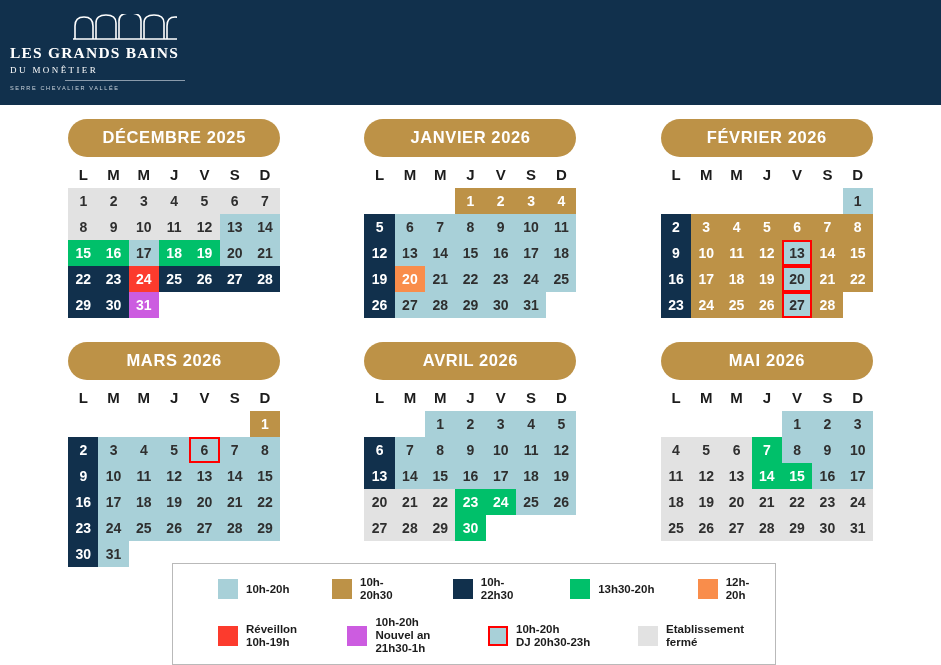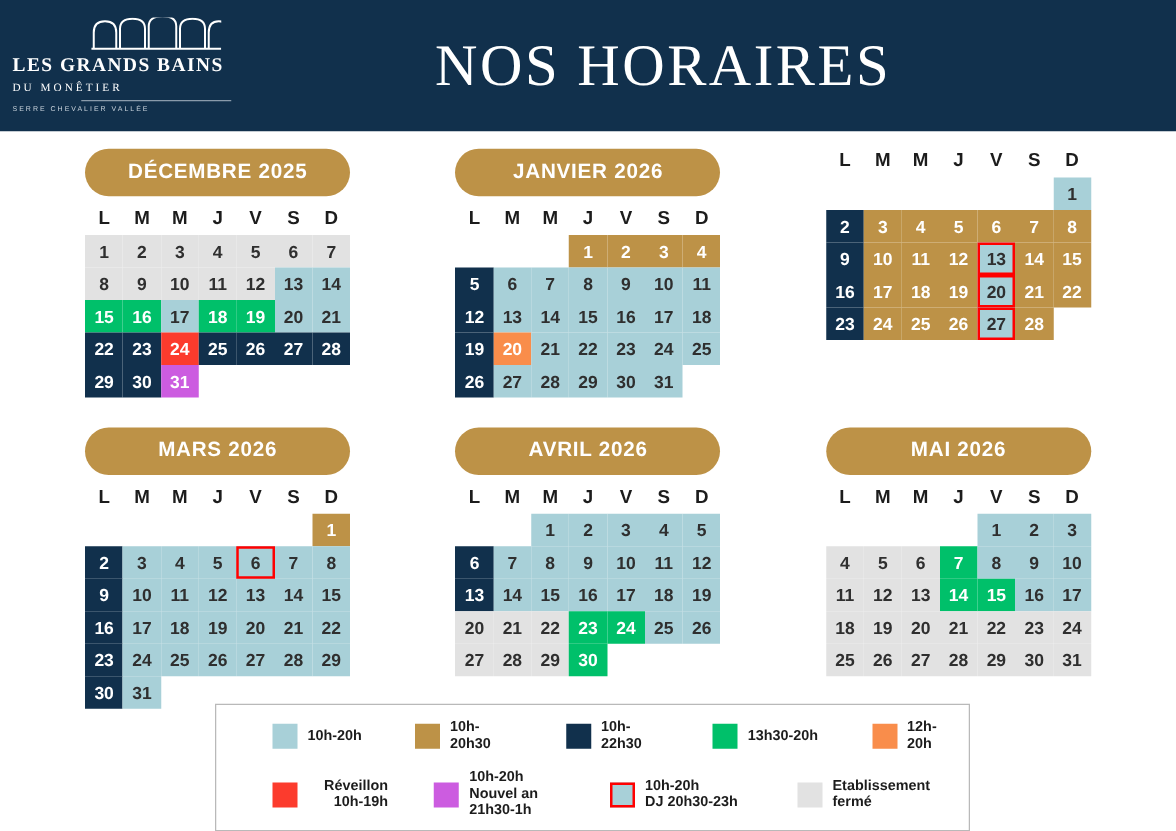--- a/index.html
+++ b/index.html
@@ -135,21 +135,21 @@
   .swatch.outline { outline: 2px solid #ff0000; outline-offset:-2px; }
   .legend-label {
     font-size: 11.5px;
     color:#1c1c1c;
     font-weight: 700;
     line-height: 13px;
     white-space: pre-line;
   }
   .w1 { width: 120px; } .w2 { width: 128px; } .w3 { width:124px; }
   .w4 { width: 136px; } .w5 { width: 92px; justify-content: center; }
-  .lw1 { width: 128px; text-align: right; } .lw2 { width: 140px; } .lw3 { width: 150px; }
+  .lw1 { width: 128px; } .lw2 { width: 140px; } .lw3 { width: 150px; }
 </style>
 </head>
 <body>
 
 <div class="header">
   <div class="logo-block">
     <svg class="logo-arch" width="104" height="26" viewBox="0 0 104 26">
       <g fill="none" stroke="#ffffff" stroke-width="1.6">
         <path d="M2 25 L2 12 Q2 3 11 3 Q20 3 20 12 L20 25"></path>
         <path d="M23 25 L23 9 Q23 1 33 1 Q43 1 43 9 L43 25"></path>
@@ -157,21 +157,20 @@
         <path d="M71 25 L71 9 Q71 1 81 1 Q91 1 91 9 L91 25"></path>
         <path d="M94 25 L94 12 Q94 3 102 3 Q110 3 110 12 L110 25"></path>
         <path d="M0 25 L104 25"></path>
       </g>
     </svg>
     <div class="logo-name">LES GRANDS BAINS</div>
     <div class="logo-sub">DU MONÊTIER</div>
     <div class="logo-rule"></div>
     <div class="logo-tag">SERRE CHEVALIER VALLÉE</div>
   </div>
-  <div class="main-title">NOS HORAIRES</div>
 </div>
 
 <div class="calendars" id="calendars">
     <div class="month">
       <div class="month-pill">DÉCEMBRE 2025</div>
       <div class="dow">
         <span>L</span>
         <span>M</span>
         <span>M</span>
         <span>J</span>
@@ -255,20 +254,21 @@
         <div class="cell c-blue">25</div>
         <div class="cell c-navy">26</div>
         <div class="cell c-blue">27</div>
         <div class="cell c-blue">28</div>
         <div class="cell c-blue">29</div>
         <div class="cell c-blue">30</div>
         <div class="cell c-blue">31</div>
       </div>
     </div>
     <div class="month">
+      <div class="month-pill">FÉVRIER 2026</div>
       <div class="dow">
         <span>L</span>
         <span>M</span>
         <span>M</span>
         <span>J</span>
         <span>V</span>
         <span>S</span>
         <span>D</span>
       </div>
       <div class="weeks">

